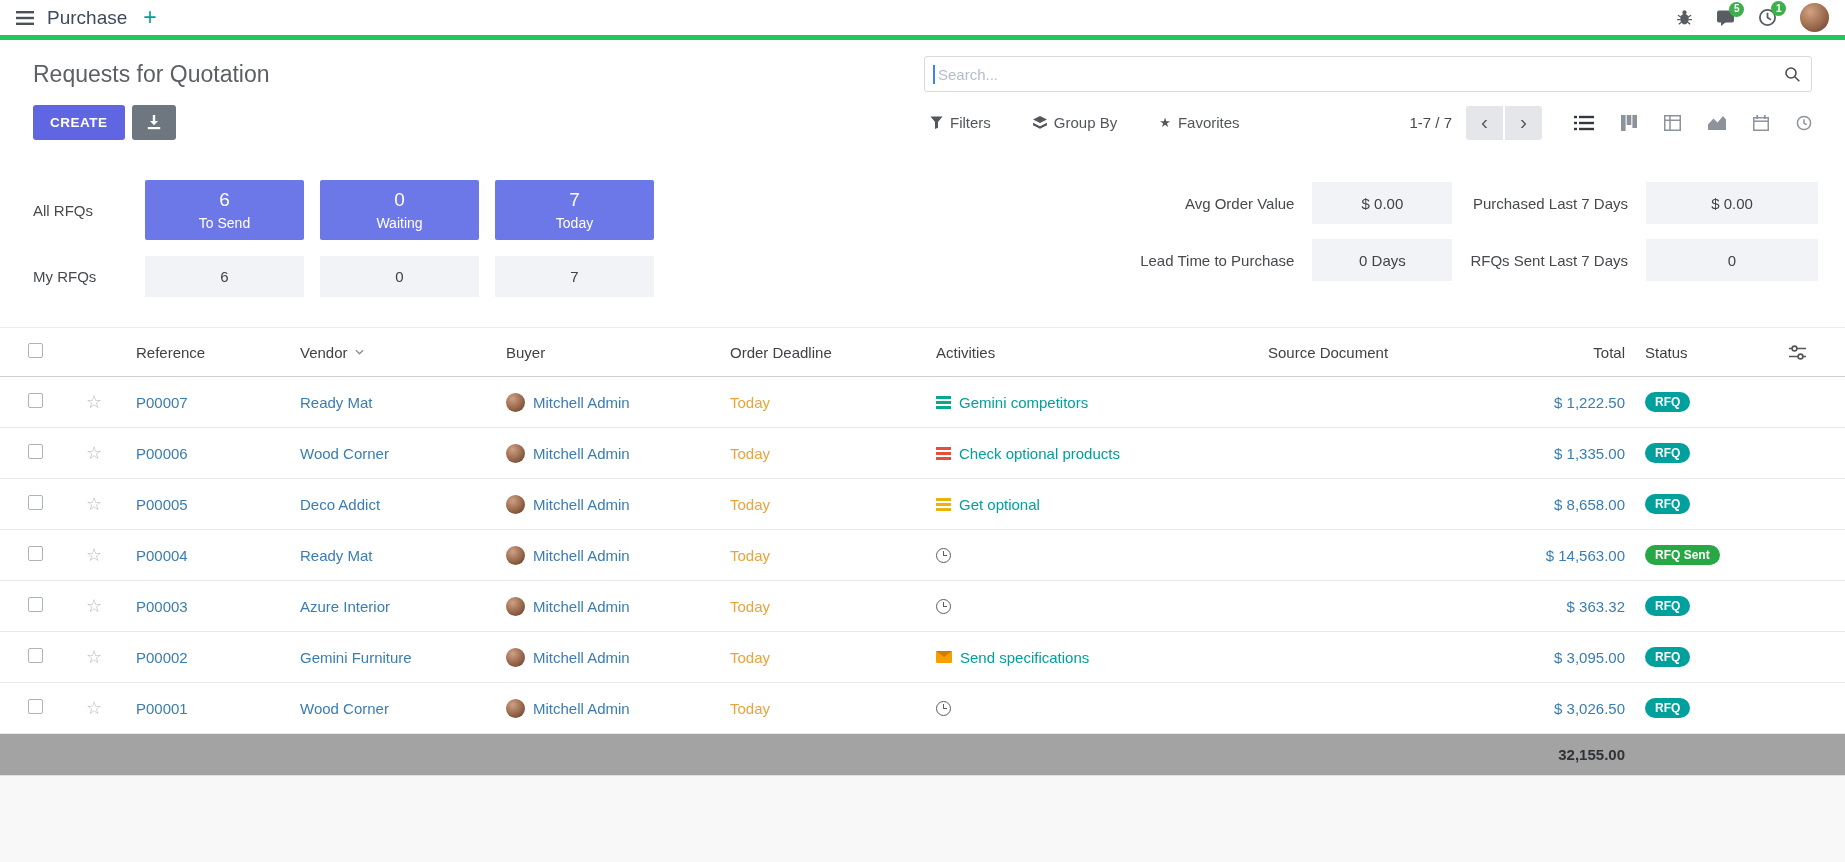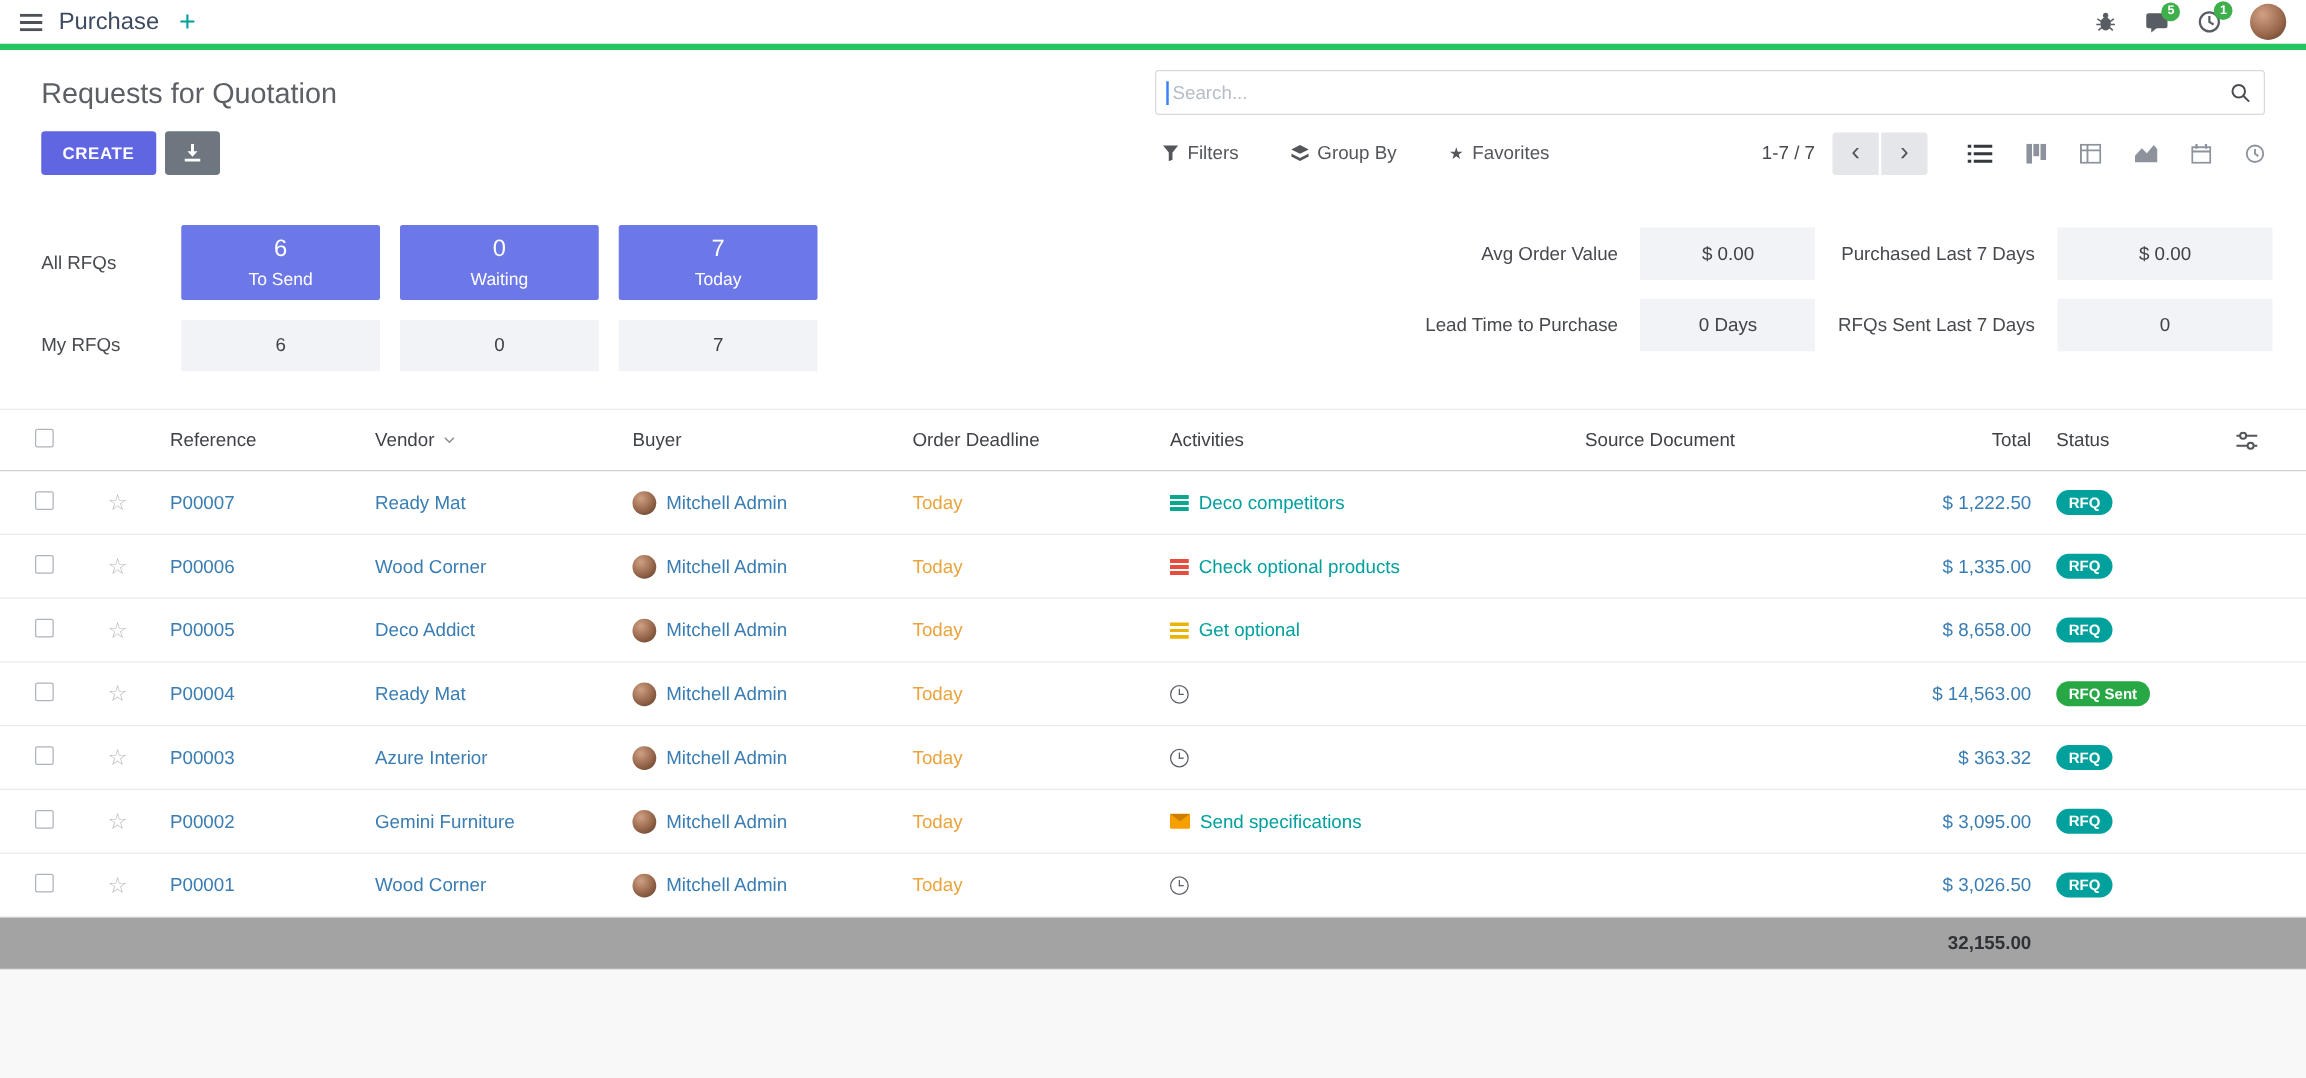--- a/index.html
+++ b/index.html
@@ -315,21 +315,21 @@
     <span class="c-vendor">
         <a class="link">Ready Mat</a>
       </span>
     <span class="c-buyer">
         <span class="mini-avatar"></span>
         <a class="link">Mitchell Admin</a>
       </span>
     <span class="c-deadline">Today</span>
     <span class="c-activity">
         <span class="act-icon" data-icon="tasks-teal"></span>
-        <a class="act-text">Deco competitors</a>
+        <a class="act-text">Gemini competitors</a>
       </span>
     <span class="c-source"></span>
     <span class="c-total">$ 1,222.50</span>
     <span class="c-status"><span class="badge" data-status="rfq">RFQ</span></span>
     <span class="c-gear"></span>
   </div>
 
   <div class="grid-row trow">
     <span class="c-check"><input type="checkbox" class="cb" style=""></span>
     <span class="c-star">☆</span>

